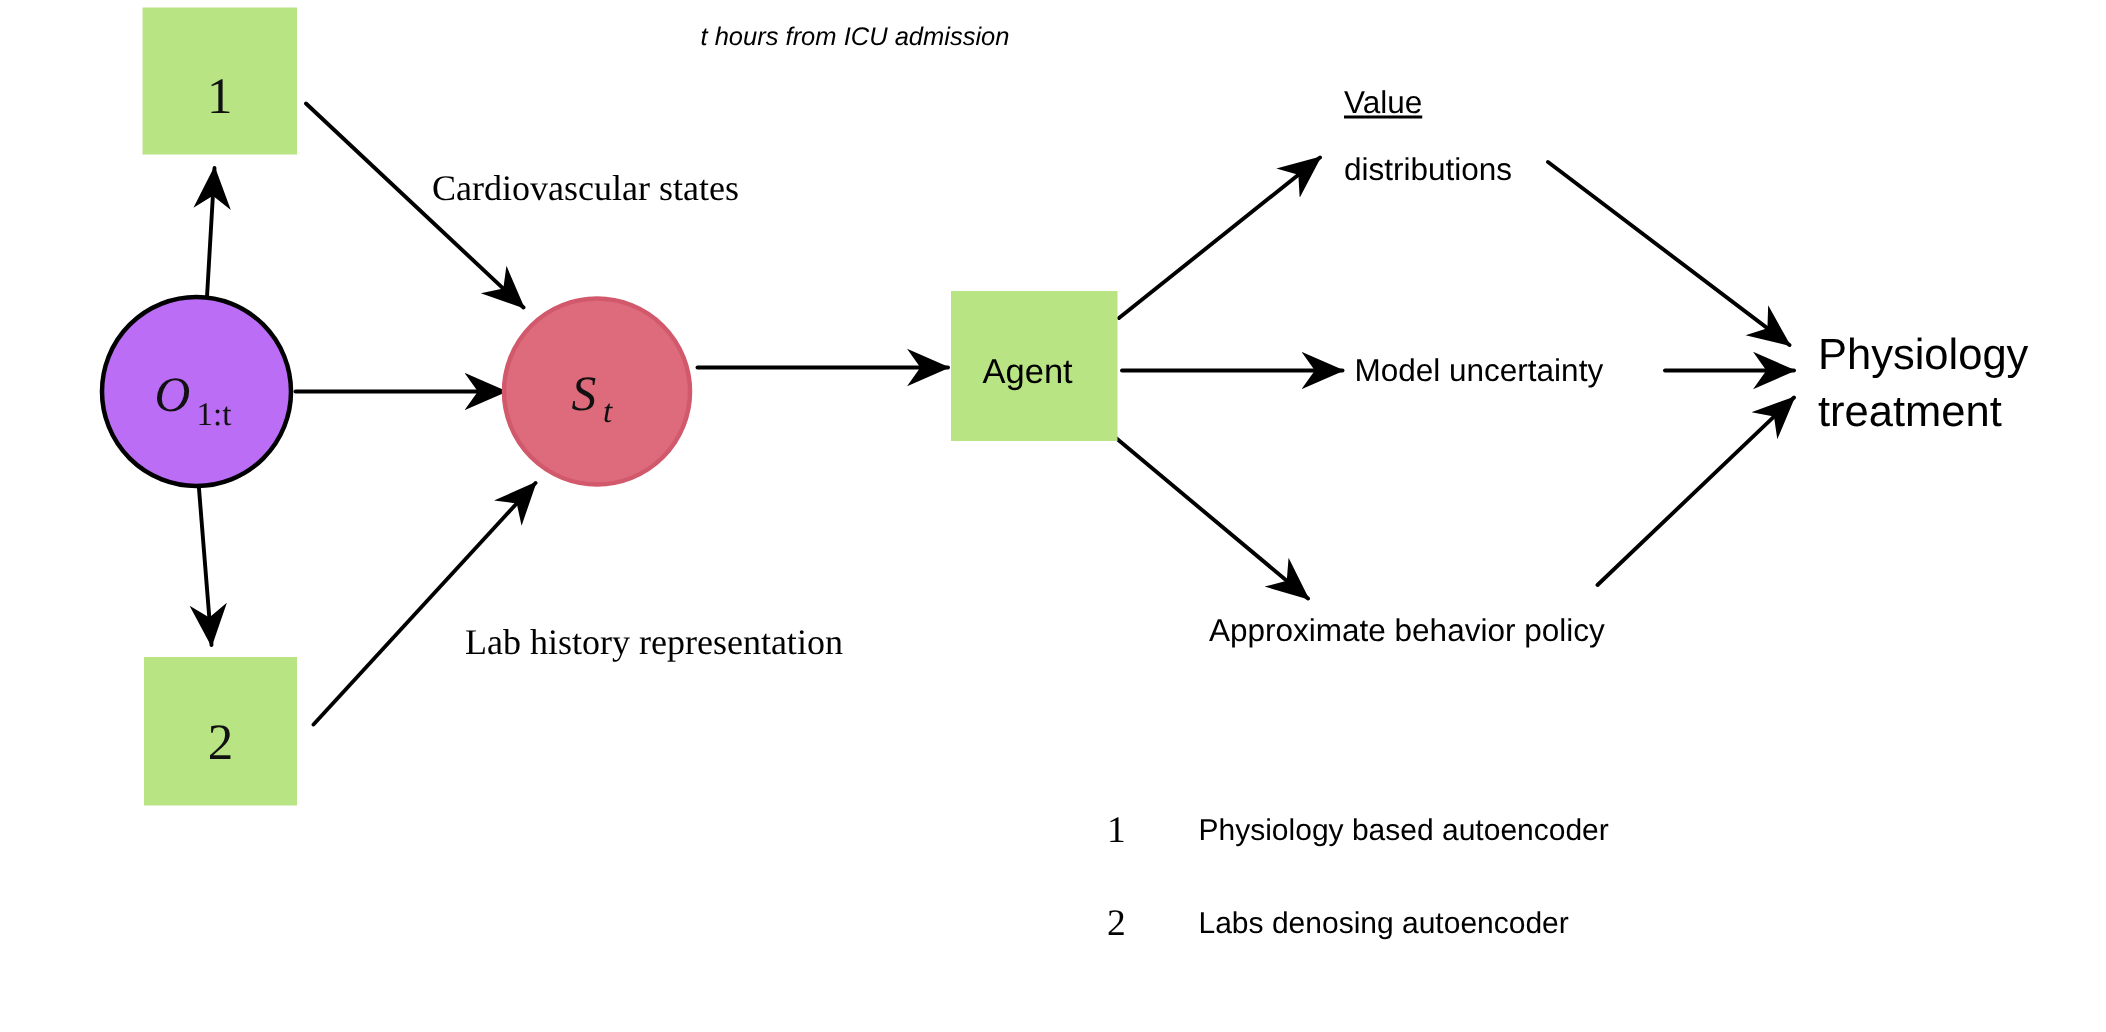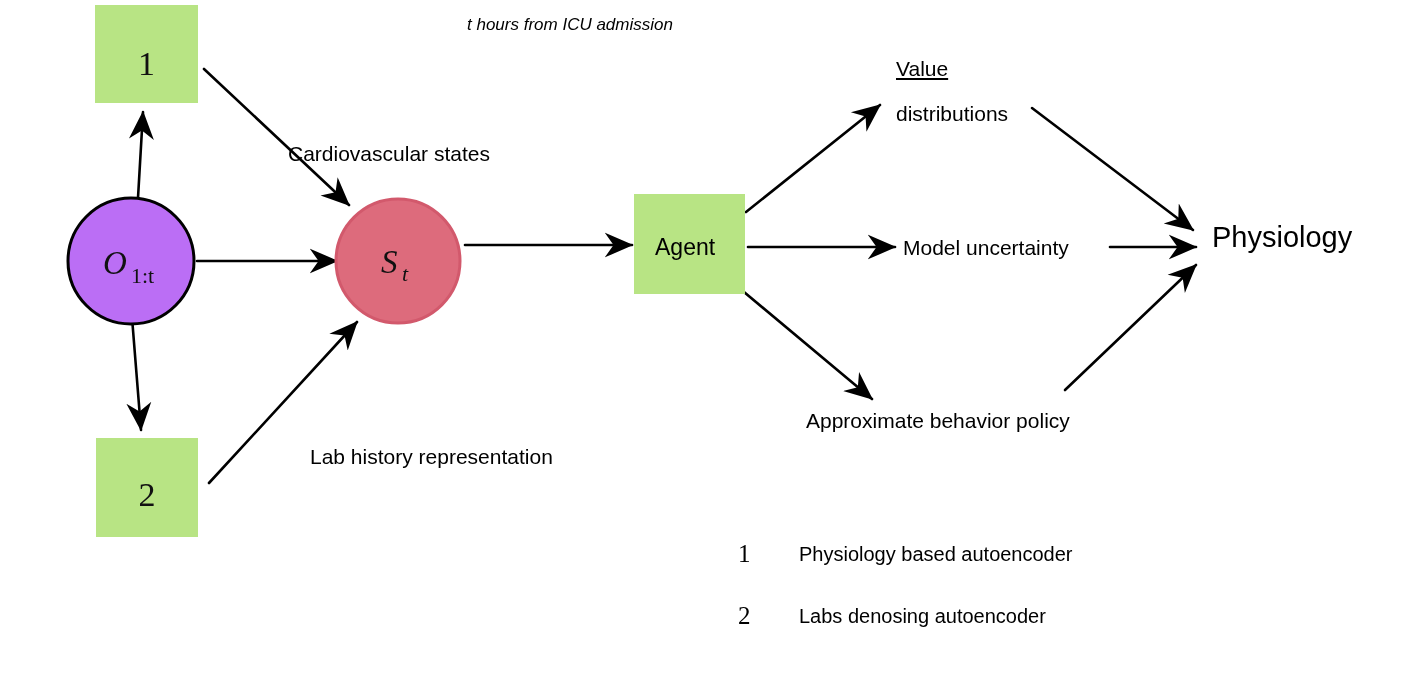--- a/index.html
+++ b/index.html
@@ -38,23 +38,22 @@
     color: #000000;
     white-space: pre;
     line-height: 1.25;
   }
   .title-txt {
     font-family: "Liberation Sans", sans-serif;
     font-style: italic;
     font-size: 17px;
   }
   .edge-label {
-    font-family: Liberation Sans, sans-serif;
-    font-size: 21px;
-    margin-top: 30px;
+    font-family: Liberation Serif, serif;
+    font-size: 24px;
   }
   .out-label {
     font-family: "Liberation Sans", sans-serif;
     font-size: 21px;
   }
   .final-label {
     font-family: "Liberation Sans", sans-serif;
     font-size: 29px;
     line-height: 1.28;
   }
@@ -146,20 +145,21 @@
   <div class="txt edge-label" style="left:310px; top:414px;">Lab history representation</div>
 
   <div class="txt out-label" style="left:896px; top:56px;text-decoration:underline;">Value</div>
   <div class="txt out-label" style="left:896px; top:101px;">distributions</div>
 
   <div class="txt out-label" style="left:903px; top:235px;">Model uncertainty</div>
 
   <div class="txt out-label" style="left:806px; top:408px;">Approximate behavior policy</div>
 
   <div class="txt final-label" style="left:1212px; top:219px;">Physiology</div>
+  <div class="txt final-label" style="left:1212px; top:257px;">treatment</div>
 
   <div>
     <div class="txt legend-num" style="left:738px; top:538px;">1</div>
     <div class="txt legend-txt" style="left:799px; top:542px;">Physiology based autoencoder</div>
 
     <div class="txt legend-num" style="left:738px; top:600px;">2</div>
     <div class="txt legend-txt" style="left:799px; top:604px;">Labs denosing autoencoder</div>
   </div>
 
 </div>

